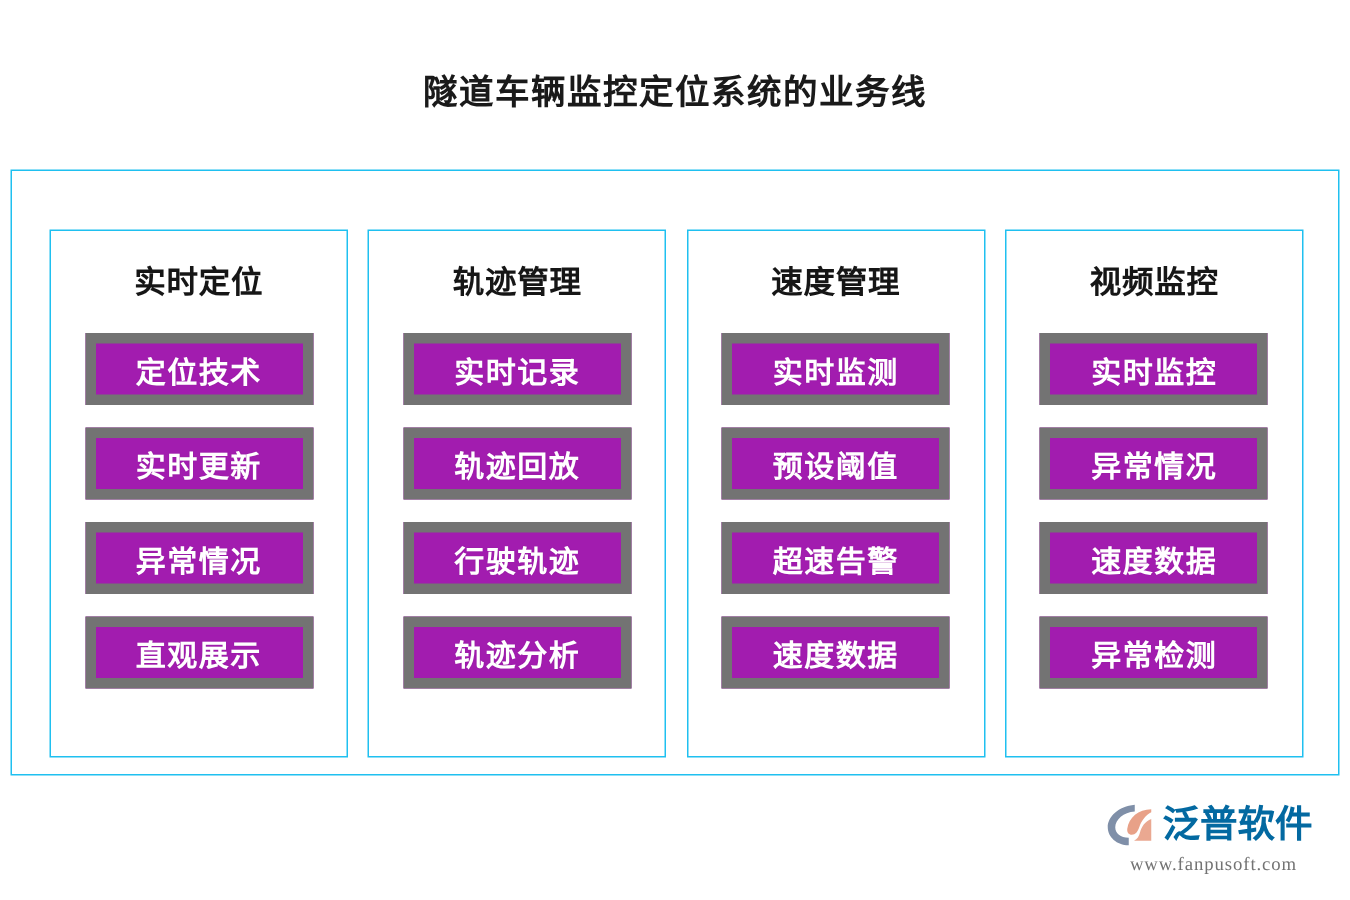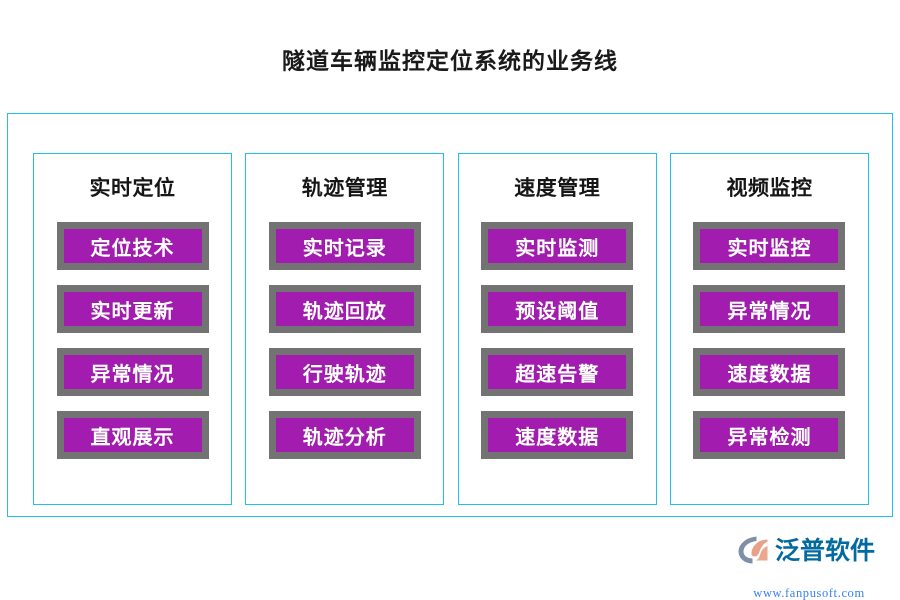--- a/index.html
+++ b/index.html
@@ -134,23 +134,23 @@
   .brand-name {
     font-size: 25px;
     font-weight: bold;
     color: #0369a1;
     line-height: 32px;
     letter-spacing: 0px;
     white-space: nowrap;
     font-family: "Liberation Sans", "DejaVu Sans", sans-serif;
   }
   .brand-url {
-    margin-top: 18px;
+    margin-top: 1px;
     font-size: 12.5px;
-    color: #3b82f6;
+    color: #737373;
     letter-spacing: 0.6px;
     text-align: center;
     white-space: nowrap;
     font-family: "Liberation Serif", "DejaVu Serif", serif;
   }
 </style>
 </head>
 <body>
 
 <div id="page">

